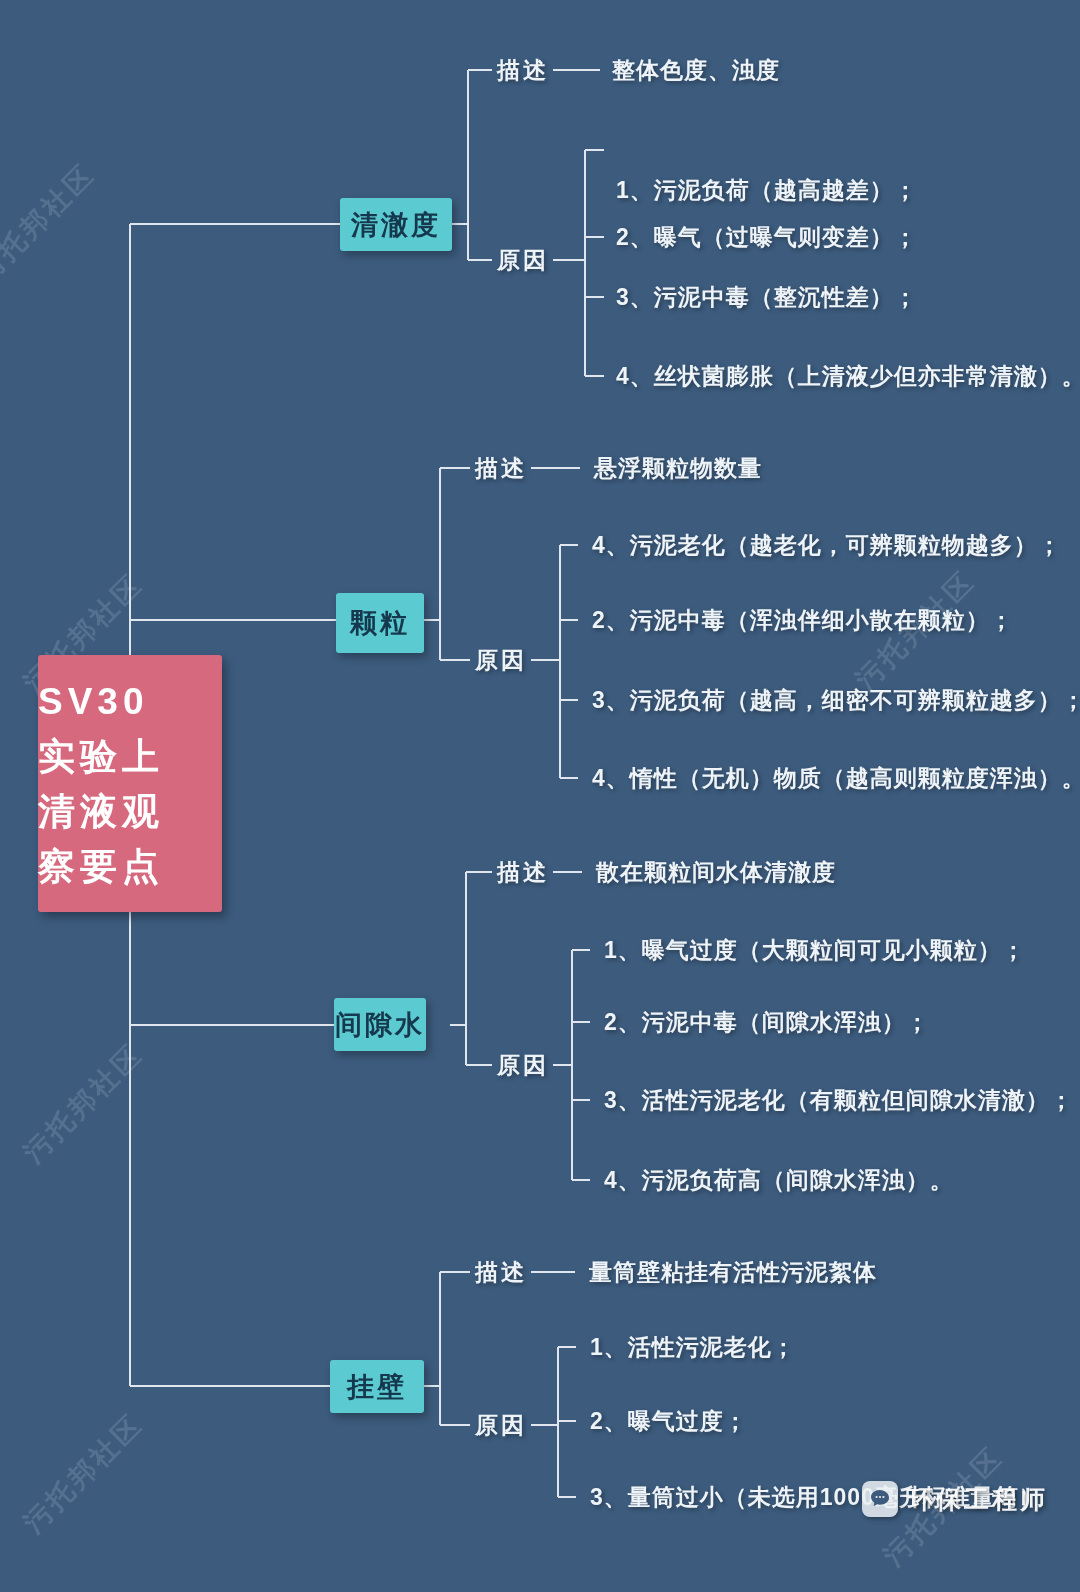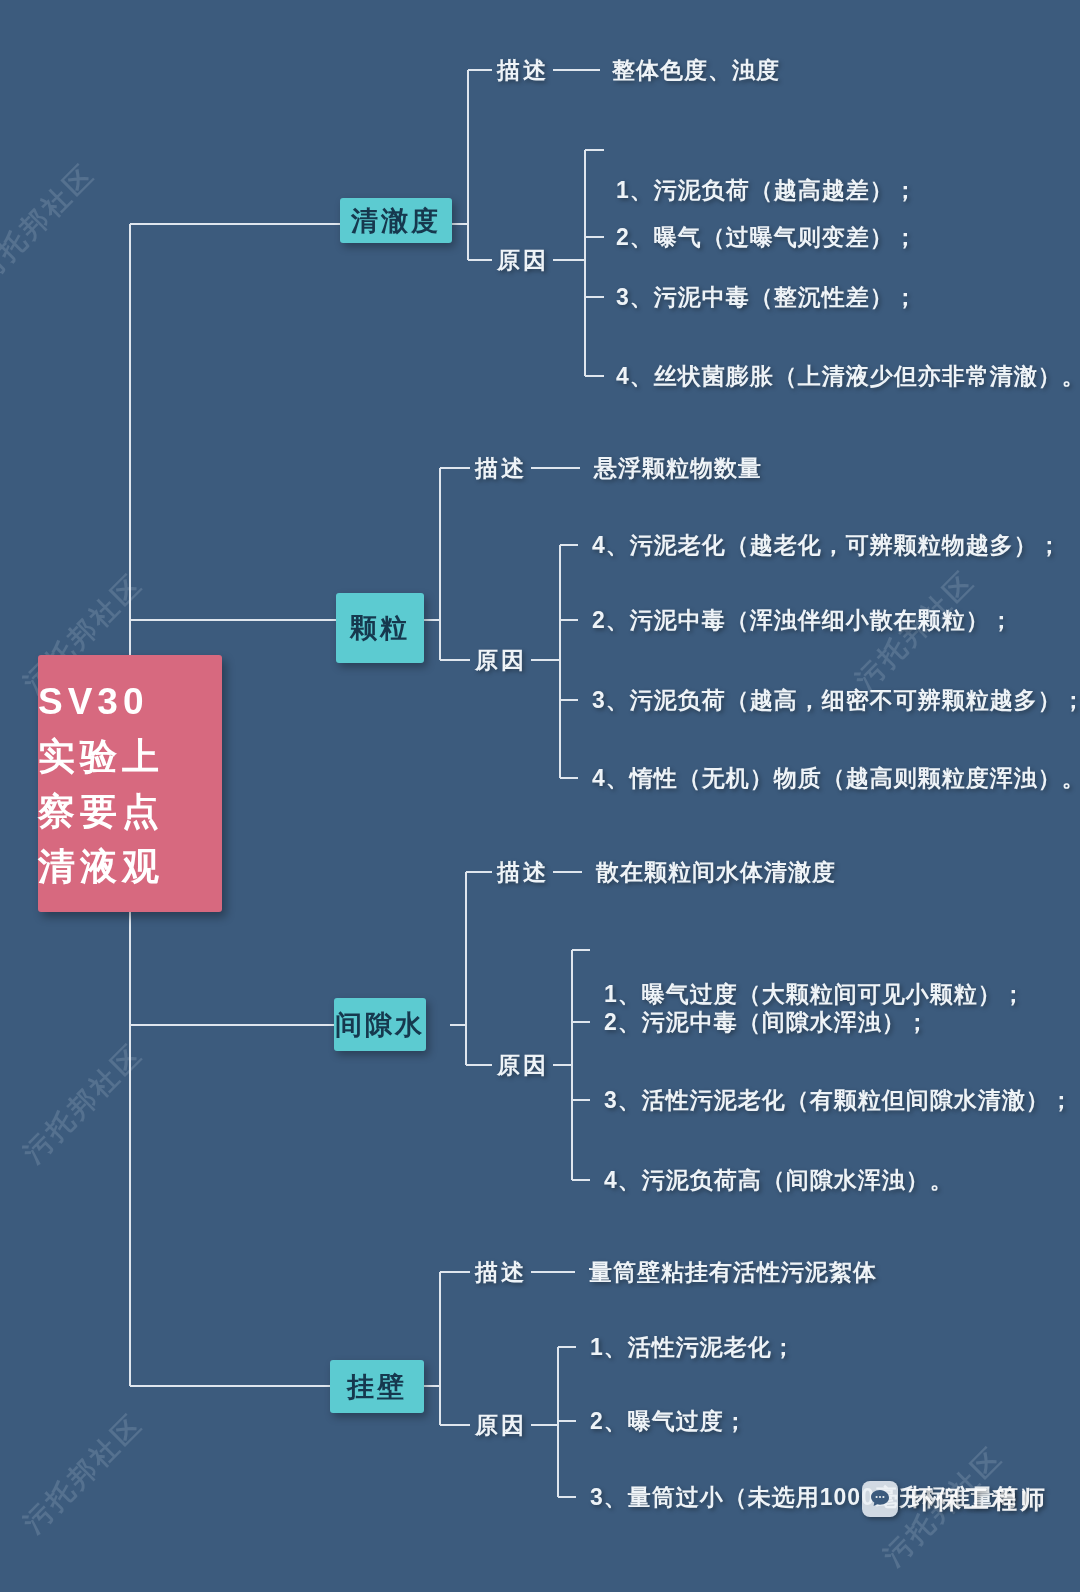--- a/index.html
+++ b/index.html
@@ -67,47 +67,47 @@
   <div class="wm" style="left:-42px; top:205px;">污托邦社区</div>
   <div class="wm" style="left:6px; top:615px;">污托邦社区</div>
   <div class="wm" style="left:838px; top:612px;">污托邦社区</div>
   <div class="wm" style="left:6px; top:1085px;">污托邦社区</div>
   <div class="wm" style="left:6px; top:1455px;">污托邦社区</div>
   <div class="wm" style="left:866px; top:1488px;">污托邦社区</div>
 
   <div class="rootnode">
     <div>SV30</div>
     <div>实验上</div>
+    <div>清液观</div>
     <div>察要点</div>
-    <div>清液观</div>
   </div>
 
-  <div class="tnode" style="left:340px; top:198px; width:112px; height:45px;">清澈度</div>
+  <div class="tnode" style="left:340px; top:198px; width:112px; height:53px;">清澈度</div>
   <div class="lbl" style="left:497px; top:70px;">描述</div>
   <div class="txt" style="left:612px; top:70px;">整体色度、浊度</div>
   <div class="lbl" style="left:497px; top:260px;">原因</div>
   <div class="txt" style="left:616px; top:150px;margin-top:40px;">1、污泥负荷（越高越差）；</div>
   <div class="txt" style="left:616px; top:237px;">2、曝气（过曝气则变差）；</div>
   <div class="txt" style="left:616px; top:297px;">3、污泥中毒（整沉性差）；</div>
   <div class="txt" style="left:616px; top:376px;">4、丝状菌膨胀（上清液少但亦非常清澈）。</div>
 
-  <div class="tnode" style="left:336px; top:593px; width:88px; height:70px;">颗粒</div>
+  <div class="tnode" style="left:336px; top:593px; width:88px; height:60px;">颗粒</div>
   <div class="lbl" style="left:475px; top:468px;">描述</div>
   <div class="txt" style="left:594px; top:468px;">悬浮颗粒物数量</div>
   <div class="lbl" style="left:475px; top:660px;">原因</div>
   <div class="txt" style="left:592px; top:545px;">4、污泥老化（越老化，可辨颗粒物越多）；</div>
   <div class="txt" style="left:592px; top:620px;">2、污泥中毒（浑浊伴细小散在颗粒）；</div>
   <div class="txt" style="left:592px; top:700px;">3、污泥负荷（越高，细密不可辨颗粒越多）；</div>
   <div class="txt" style="left:592px; top:778px;">4、惰性（无机）物质（越高则颗粒度浑浊）。</div>
 
   <div class="tnode" style="left:334px; top:998px; width:92px; height:53px;">间隙水</div>
   <div class="lbl" style="left:497px; top:872px;">描述</div>
   <div class="txt" style="left:596px; top:872px;">散在颗粒间水体清澈度</div>
   <div class="lbl" style="left:497px; top:1065px;">原因</div>
-  <div class="txt" style="left:604px; top:950px;margin-top:44px;">1、曝气过度（大颗粒间可见小颗粒）；</div>
+  <div class="txt" style="left:604px; top:950px;">1、曝气过度（大颗粒间可见小颗粒）；</div>
   <div class="txt" style="left:604px; top:1022px;">2、污泥中毒（间隙水浑浊）；</div>
   <div class="txt" style="left:604px; top:1100px;">3、活性污泥老化（有颗粒但间隙水清澈）；</div>
   <div class="txt" style="left:604px; top:1180px;">4、污泥负荷高（间隙水浑浊）。</div>
 
   <div class="tnode" style="left:330px; top:1360px; width:94px; height:53px;">挂壁</div>
   <div class="lbl" style="left:475px; top:1272px;">描述</div>
   <div class="txt" style="left:589px; top:1272px;">量筒壁粘挂有活性污泥絮体</div>
   <div class="lbl" style="left:475px; top:1425px;">原因</div>
   <div class="txt" style="left:590px; top:1347px;">1、活性污泥老化；</div>
   <div class="txt" style="left:590px; top:1421px;">2、曝气过度；</div>

